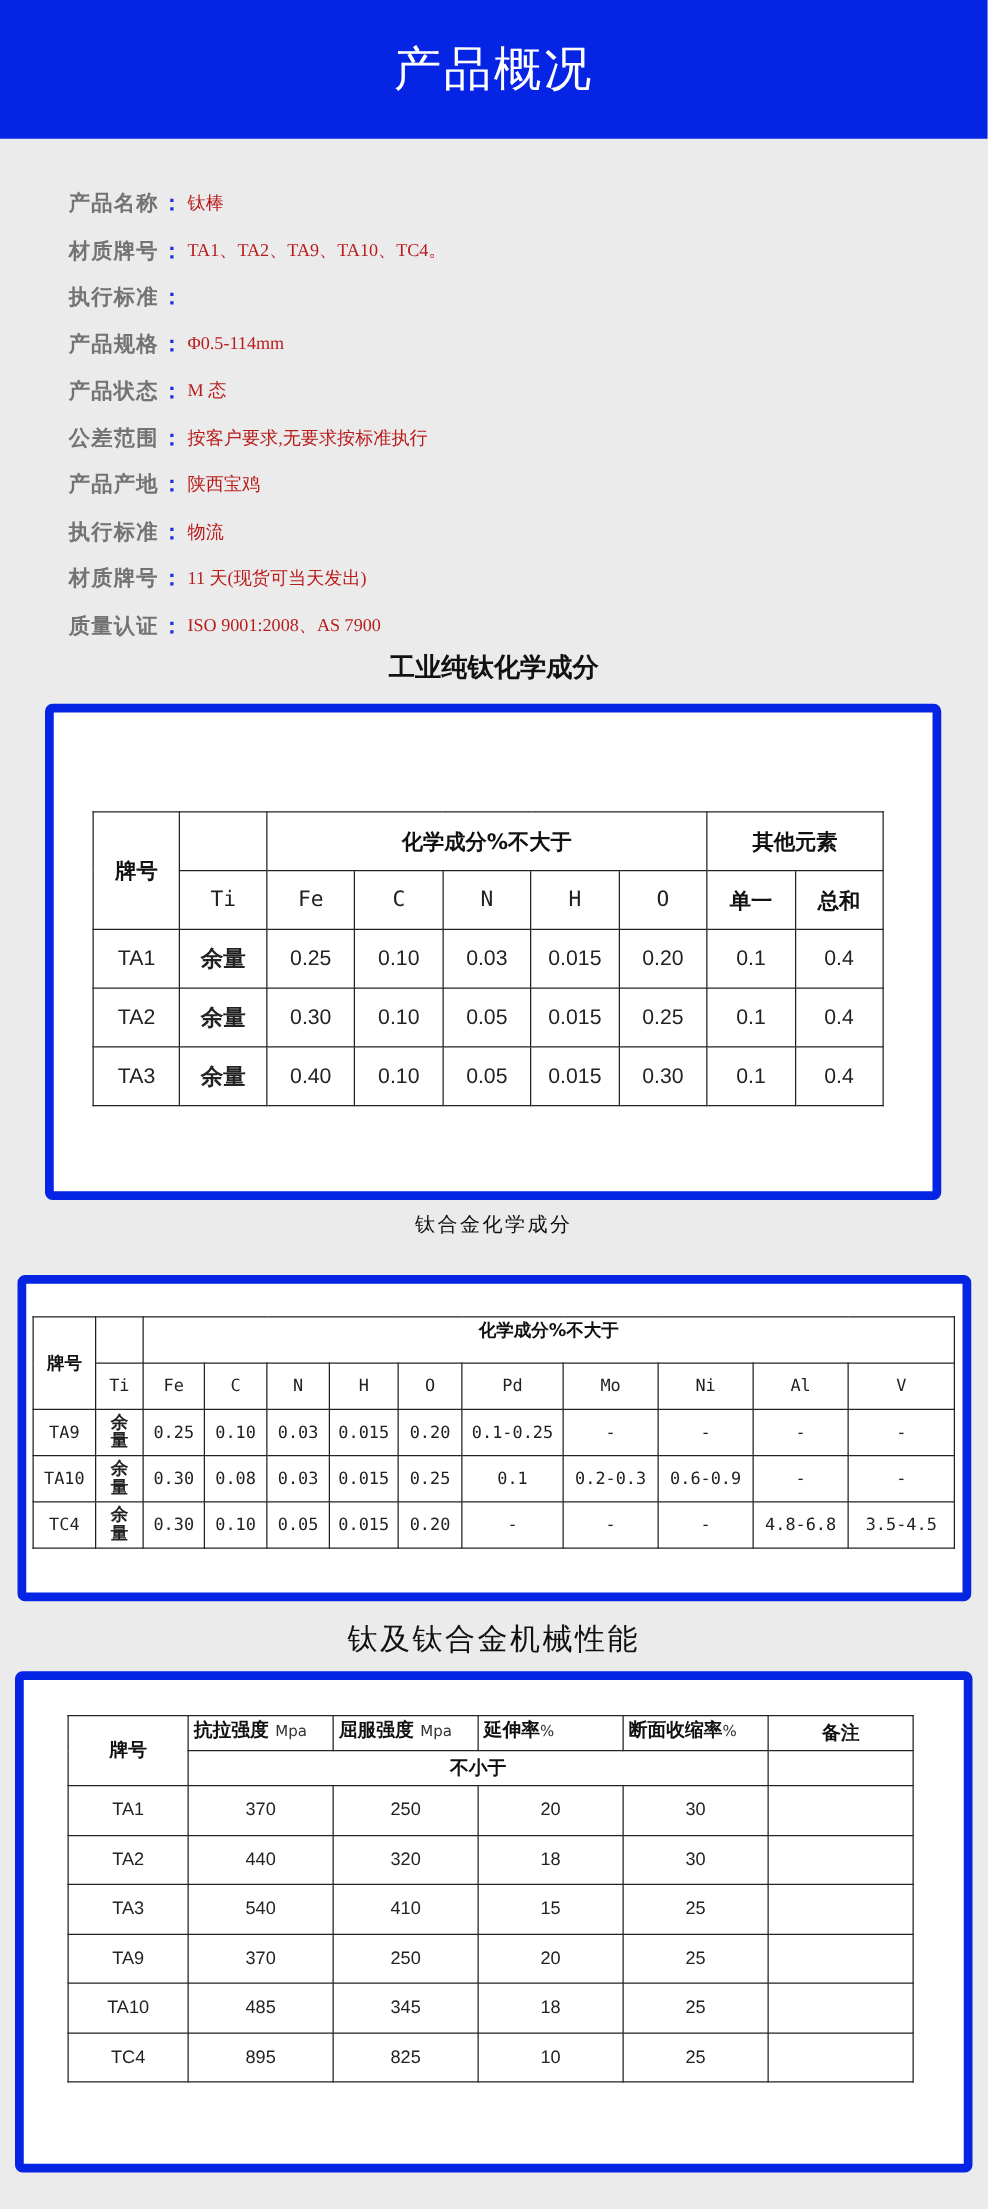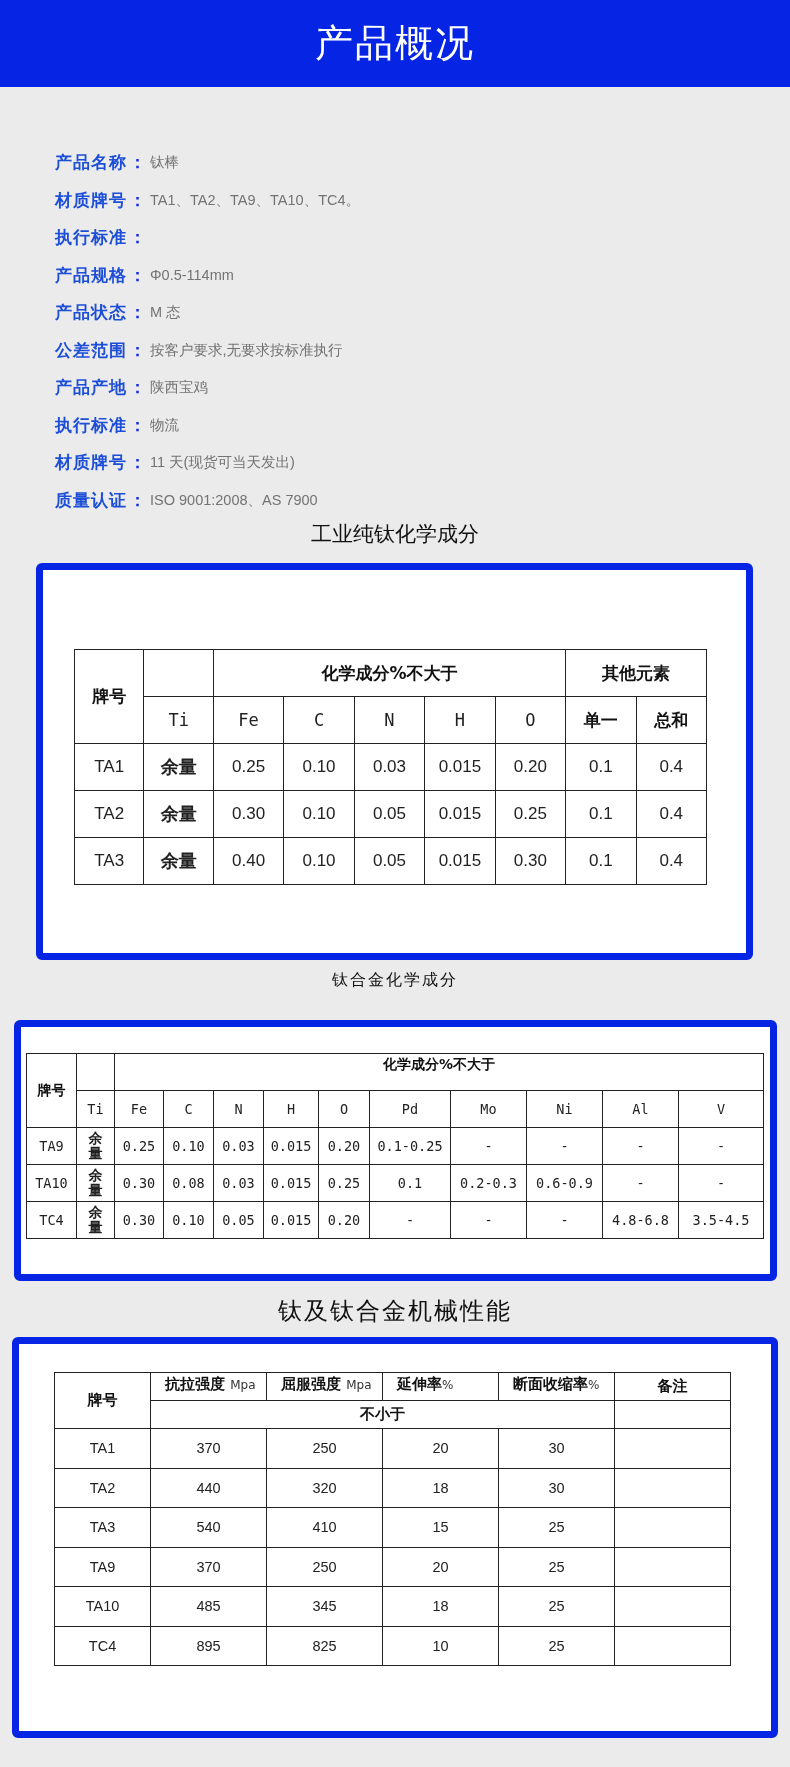--- a/index.html
+++ b/index.html
@@ -1,37 +1,37 @@
 <!DOCTYPE html>
 <html><head>
   <meta charset="utf-8">
   <style>
     * { box-sizing: border-box; margin: 0; padding: 0; }
     html, body { width: 790px; background: #ebebeb; }
     body { position: relative; height: 1767px; overflow: hidden; font-family: "DejaVu Sans", sans-serif; color: #111; }
 
     .header {
-      position: absolute; left: 0; top: 0; width: 790px; height: 87px;
+      position: absolute; left: 0; top: 0; width: 790px; height: 111px;
       background: #0524e3;
       display: flex; align-items: center; justify-content: center;
     }
     .header-title {
       color: #fff; font-family: "DejaVu Serif", serif; font-size: 38px; letter-spacing: 2px;
     }
 
     .info-list { position: absolute; left: 55px; top: 144px; }
     .info-row { height: 37.5px; display: flex; align-items: center; white-space: nowrap; }
-    .info-label { color: #1d4ed8; font-weight: bold; font-size: 17px; letter-spacing: 1px; }
+    .info-label { color: #737373; font-weight: bold; font-size: 17px; letter-spacing: 1px; }
     .info-colon { color: #1c2ee0; font-weight: bold; font-size: 17px; margin: 0 4px 0 2px; }
-    .info-value { color: #737373; font-family: Liberation Sans, sans-serif; font-size: 14.5px; }
+    .info-value { color: #b91c1c; font-family: Liberation Serif, serif; font-size: 14.5px; }
 
     .section-title {
       position: absolute; left: 0; width: 790px; text-align: center;
     }
-    .title-1 { top: 520px; font-size: 21px; font-weight: normal; }
+    .title-1 { top: 520px; font-size: 21px; font-weight: bold; }
     .title-2 { top: 970px; font-size: 16px; font-weight: normal; letter-spacing: 2px; }
     .title-3 { top: 1295px; font-size: 24px; font-weight: normal; letter-spacing: 2px; }
 
     .panel {
       position: absolute; background: #fff; border: 7px solid #0524e3; border-radius: 6px;
     }
     .panel-1 { left: 36px; top: 563px; width: 717px; height: 397px; }
     .panel-2 { left: 14px; top: 1020px; width: 763px; height: 261px; }
     .panel-3 { left: 12px; top: 1337px; width: 766px; height: 401px; }
 
@@ -49,21 +49,21 @@
     .t2 { left: 5px; top: 26px; width: 738px; }
     .t2 td { height: 37px; font-family: "DejaVu Sans Mono", monospace; font-size: 13.5px; color: #222; }
     .t2 .hdr-bold { font-family: "DejaVu Sans", sans-serif; font-weight: bold; font-size: 14px; color: #111; }
     .t2 .ti-cell { font-family: "DejaVu Sans", sans-serif; font-weight: bold; font-size: 14px; line-height: 15px; width: 38px; padding: 0 9px; word-break: break-all; overflow: hidden; }
     .t2 .top-hdr { vertical-align: top; padding-top: 2px; }
 
     
     .t3 { left: 35px; top: 28px; width: 677px; }
     .t3 td { height: 39.5px; font-family: "Liberation Sans", sans-serif; font-size: 14.5px; color: #222; }
     .t3 .hdr-bold { font-family: "DejaVu Sans", sans-serif; font-weight: bold; font-size: 15px; color: #111; }
-    .t3 .hdr-left { text-align: left; padding-left: 14px; vertical-align: top; padding-top: 2px; }
+    .t3 .hdr-left { text-align: left; padding-left: 4px; vertical-align: top; padding-top: 2px; }
     .t3 .unit { font-weight: normal; font-size: 12px; color: #333; }
     .t3 .hdr-row td { height: 28px; }
   </style>
 </head>
 <body>
 
 <div class="header">
   <div class="header-title">产品概况</div>
 </div>
 

